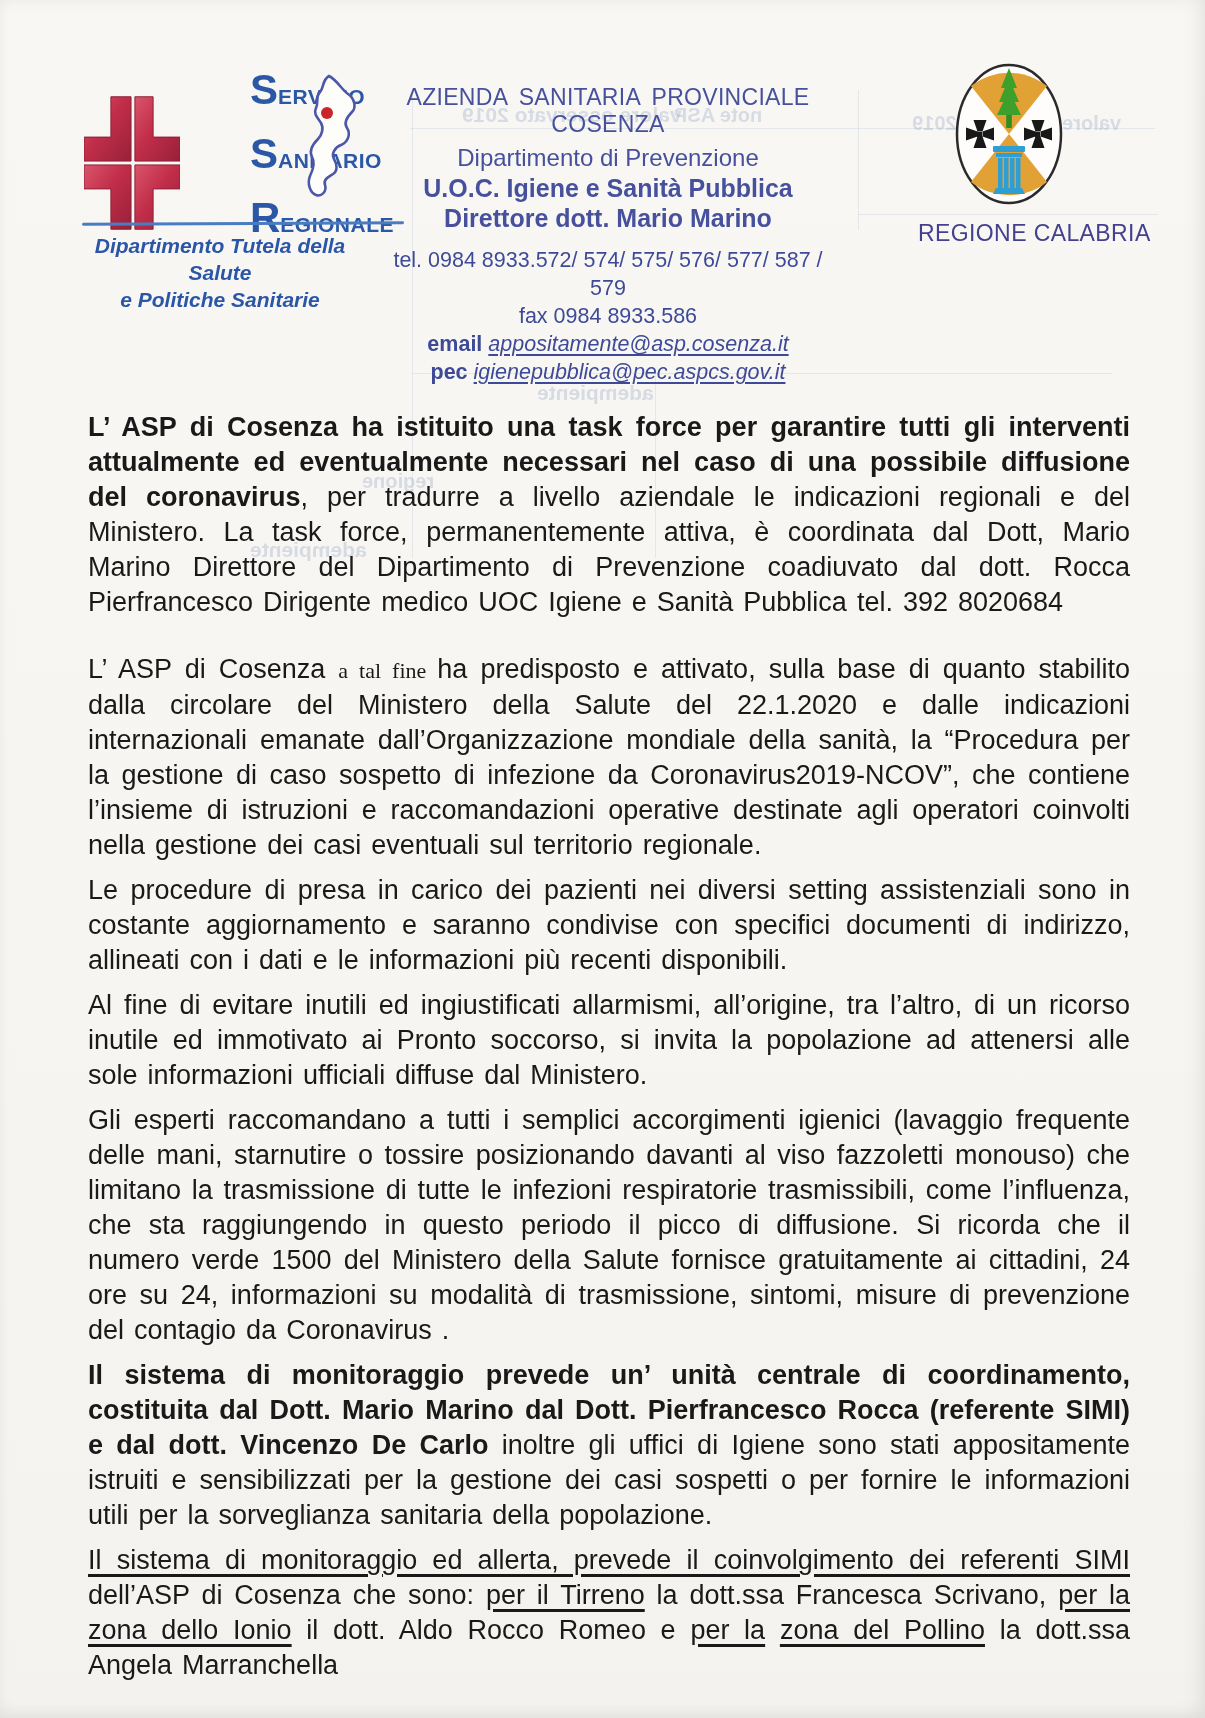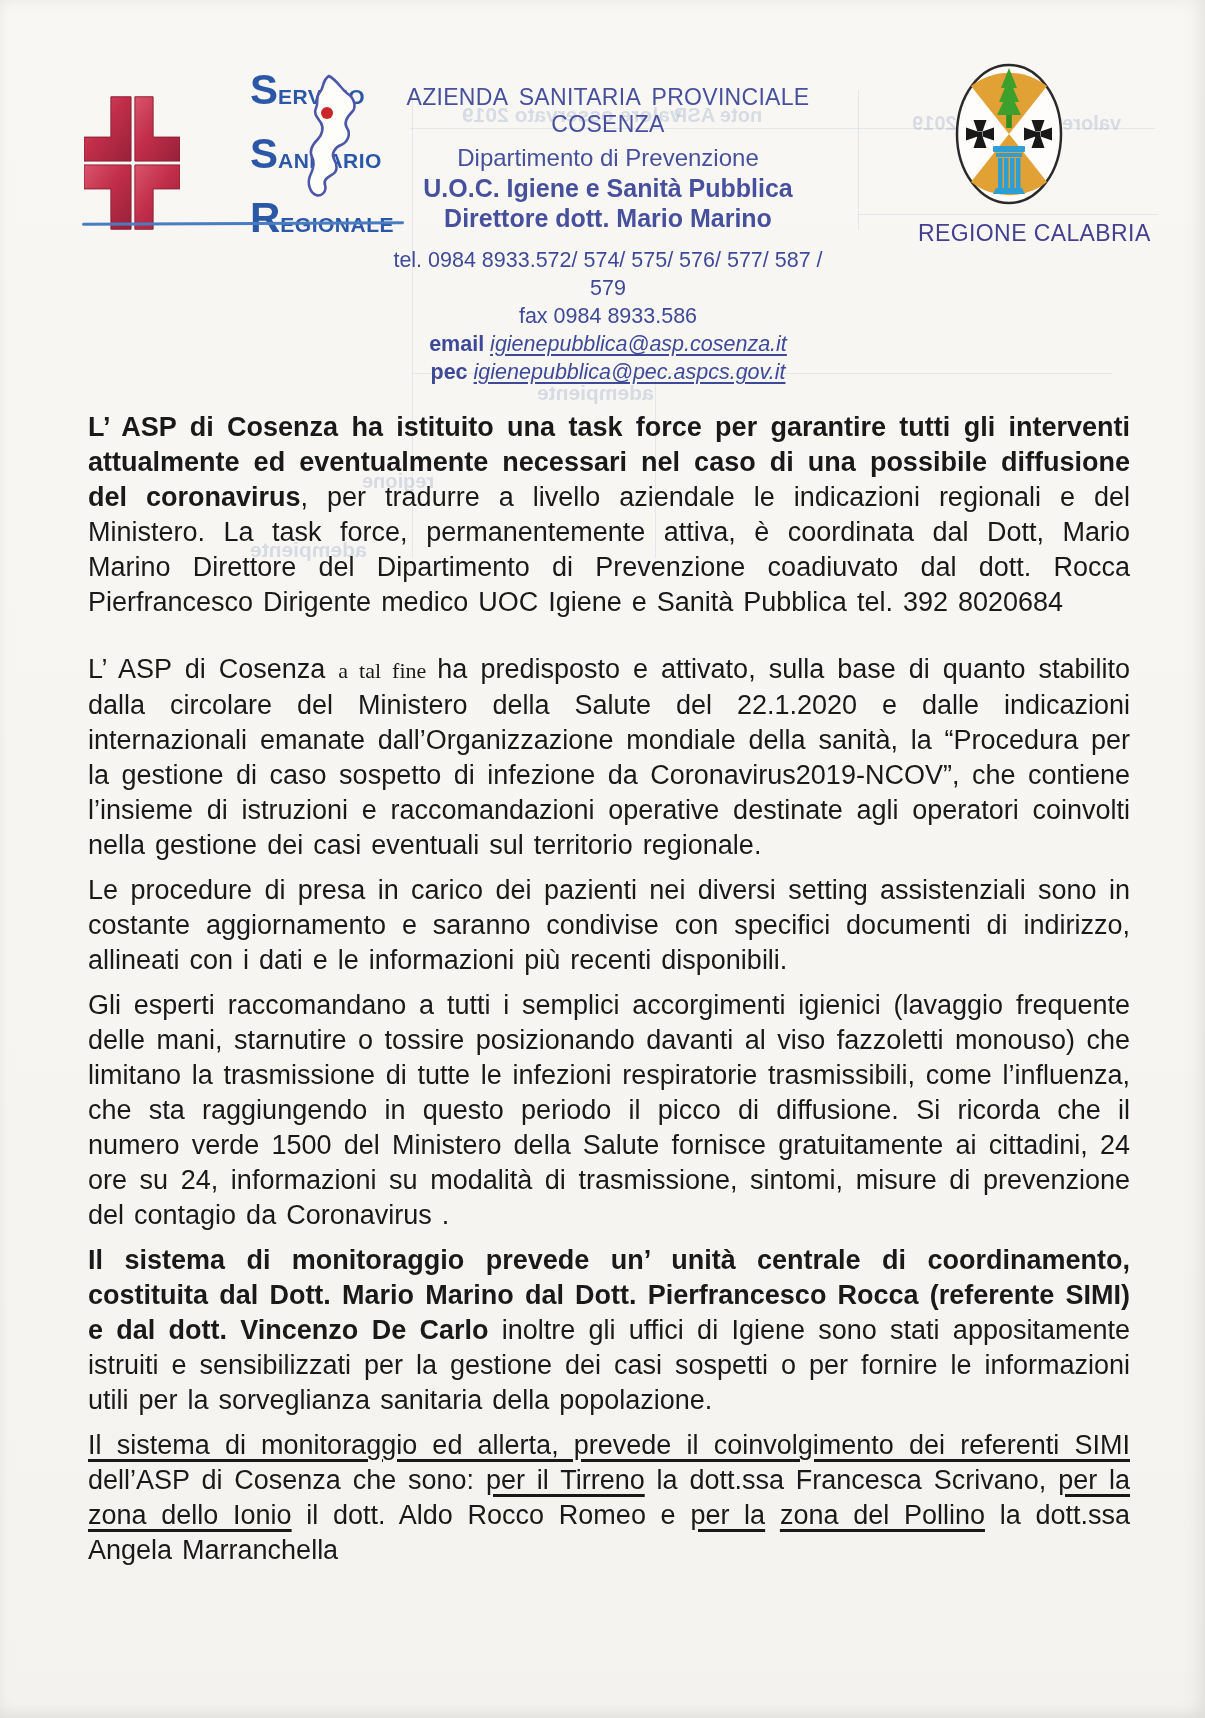--- a/index.html
+++ b/index.html
@@ -105,37 +105,41 @@
       </div>
       <div class="ssr-divider"></div>
       <div class="ssr-words">
         <div class="ssr-word"><span class="ssr-initial">S</span><span class="ssr-rest">ERVIZIO</span></div>
         <div class="ssr-word"><span class="ssr-initial">S</span><span class="ssr-rest">ANITARIO</span></div>
         <div class="ssr-word"><span class="ssr-initial">R</span><span class="ssr-rest">EGIONALE</span></div>
       </div>
     </div>
   </div>
   <div class="ssr-rule"></div>
+  <div class="ssr-caption">
+    <div>Dipartimento Tutela della Salute</div>
+    <div>e Politiche Sanitarie</div>
+  </div>
 
   <div class="map-wrap">
     <svg width="66" height="142" viewBox="0 0 66 142" aria-hidden="true">
       <path d="M28,3 C21,7 23,15 19,19 C14,24 18,30 15,35 C12,41 17,45 20,50 C23,55 21,62 17,66 C12,71 8,78 11,84 C14,89 12,97 9,103 C6,110 9,120 15,122 C21,124 26,118 24,112 C22,106 28,104 32,101 C37,98 36,91 33,86 C30,81 34,74 40,72 C47,69 50,61 46,55 C42,49 47,43 51,39 C56,34 53,25 47,21 C41,17 36,7 28,3 Z" fill="#fdfdfa" stroke="#4d57a8" stroke-width="2.6" stroke-linejoin="round"></path>
       <circle cx="26" cy="40" r="6" fill="#c9252b"></circle>
     </svg>
   </div>
 
   <div class="center-head">
     <div class="ch-org">AZIENDA SANITARIA PROVINCIALE COSENZA</div>
     <div class="ch-dept">Dipartimento di Prevenzione</div>
     <div class="ch-unit">U.O.C. Igiene e Sanità Pubblica</div>
     <div class="ch-dir">Direttore dott. Mario Marino</div>
     <div class="ch-contacts">
       <div>tel. 0984 8933.572/ 574/ 575/ 576/ 577/ 587 / 579</div>
       <div>fax  0984 8933.586</div>
-      <div><span class="ch-label">email</span> <span class="ch-addr">igienepubblica@asp.cosenza.it</span></div>
+      <div><span class="ch-label">email</span> <span class="ch-addr">appositamente@asp.cosenza.it</span></div>
       <div><span class="ch-label">pec</span> <span class="ch-addr">igienepubblica@pec.aspcs.gov.it</span></div>
     </div>
   </div>
 
   <div class="region-block">
     <div class="coa-wrap">
       <svg width="110" height="145" viewBox="0 0 110 145" aria-hidden="true">
         <ellipse cx="55" cy="72" rx="52" ry="69" fill="#fefdfb" stroke="#2a2a2a" stroke-width="2.5"></ellipse>
         <path d="M55,72 L17,24 A61,61 0 0 1 93,24 Z" fill="#e2a135"></path>
         <path d="M55,72 L17,120 A61,61 0 0 0 93,120 Z" fill="#e2a135"></path>
@@ -163,18 +167,19 @@
         </g>
       </svg>
     </div>
     <div class="region-caption">REGIONE CALABRIA</div>
   </div>
 
   <div class="letter-body">
     <p><span class="seg-bold">L’ ASP di Cosenza  ha istituito una task force per garantire tutti gli interventi attualmente ed eventualmente necessari nel caso di una possibile diffusione del coronavirus</span><span class="seg-normal">, per tradurre a livello aziendale le indicazioni regionali e del Ministero. La task force, permanentemente attiva, è coordinata dal Dott, Mario Marino Direttore del Dipartimento di Prevenzione coadiuvato dal dott. Rocca Pierfrancesco Dirigente medico UOC Igiene e Sanità Pubblica tel. 392 8020684</span></p>
     <p class="spaced"><span class="seg-normal">L’ ASP di Cosenza </span><span class="seg-small">a tal fine </span><span class="seg-normal"> ha predisposto e attivato,  sulla base di quanto stabilito dalla circolare  del Ministero della Salute del 22.1.2020  e dalle indicazioni internazionali emanate dall’Organizzazione mondiale della sanità, la “Procedura per la gestione di caso sospetto di infezione da Coronavirus2019-NCOV”, che contiene l’insieme di istruzioni e raccomandazioni operative destinate agli operatori coinvolti nella gestione dei casi eventuali sul territorio regionale.</span></p>
     <p><span class="seg-normal">Le procedure di presa in carico dei pazienti nei diversi setting assistenziali sono in costante  aggiornamento  e saranno condivise con specifici documenti di indirizzo, allineati con i dati e le informazioni più recenti disponibili.</span></p>
+    <p><span class="seg-normal">Al fine di evitare inutili ed ingiustificati allarmismi, all’origine, tra l’altro, di un ricorso inutile ed immotivato ai Pronto soccorso, si invita la popolazione ad attenersi alle sole informazioni ufficiali diffuse dal Ministero.</span></p>
     <p><span class="seg-normal">Gli esperti raccomandano a tutti i semplici accorgimenti igienici (lavaggio frequente delle mani, starnutire o tossire posizionando davanti al viso  fazzoletti monouso) che limitano la trasmissione di tutte le infezioni respiratorie trasmissibili, come l’influenza, che sta raggiungendo in questo periodo il picco di diffusione. Si ricorda che il numero verde 1500 del Ministero della Salute fornisce gratuitamente ai cittadini, 24 ore su 24, informazioni su modalità di trasmissione, sintomi, misure di prevenzione del  contagio da Coronavirus .</span></p>
     <p><span class="seg-bold">Il sistema di monitoraggio prevede un’ unità centrale di coordinamento, costituita dal Dott. Mario Marino dal Dott. Pierfrancesco Rocca (referente SIMI) e dal dott. Vincenzo De Carlo</span><span class="seg-normal"> inoltre gli uffici di Igiene sono stati appositamente istruiti e sensibilizzati per la gestione dei casi sospetti o per fornire le informazioni utili per la sorveglianza sanitaria della popolazione.</span></p>
     <p><span class="seg-underline">Il sistema di monitoraggio ed allerta, prevede il coinvolgimento dei referenti SIMI</span><span class="seg-normal"> dell’ASP  di Cosenza che sono: </span><span class="seg-underline">per il Tirreno</span><span class="seg-normal"> la dott.ssa Francesca Scrivano, </span><span class="seg-underline">per la zona dello Ionio</span><span class="seg-normal"> il dott. Aldo Rocco Romeo e </span><span class="seg-underline">per la</span><span class="seg-normal"> </span><span class="seg-underline">zona del Pollino</span><span class="seg-normal"> la dott.ssa Angela Marranchella</span></p>
   </div>
 
 </div>
 
 </body></html>

